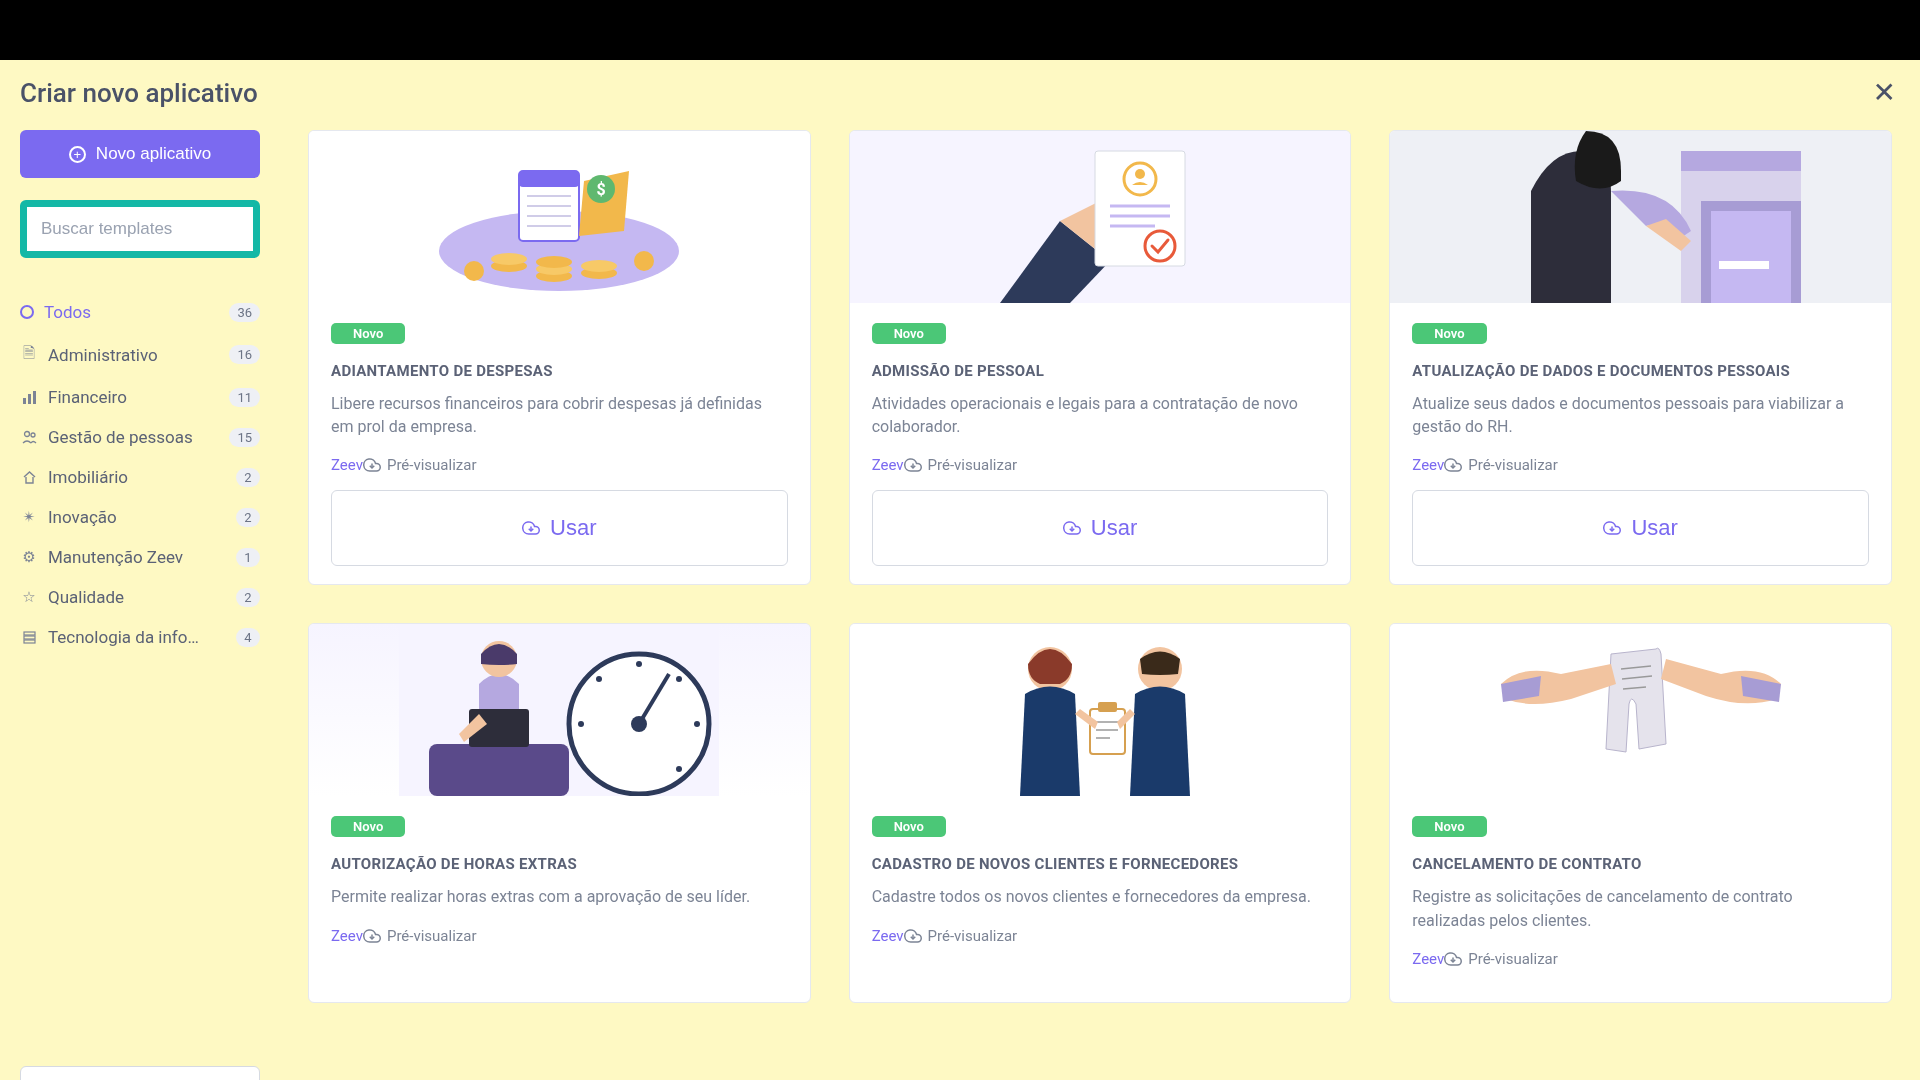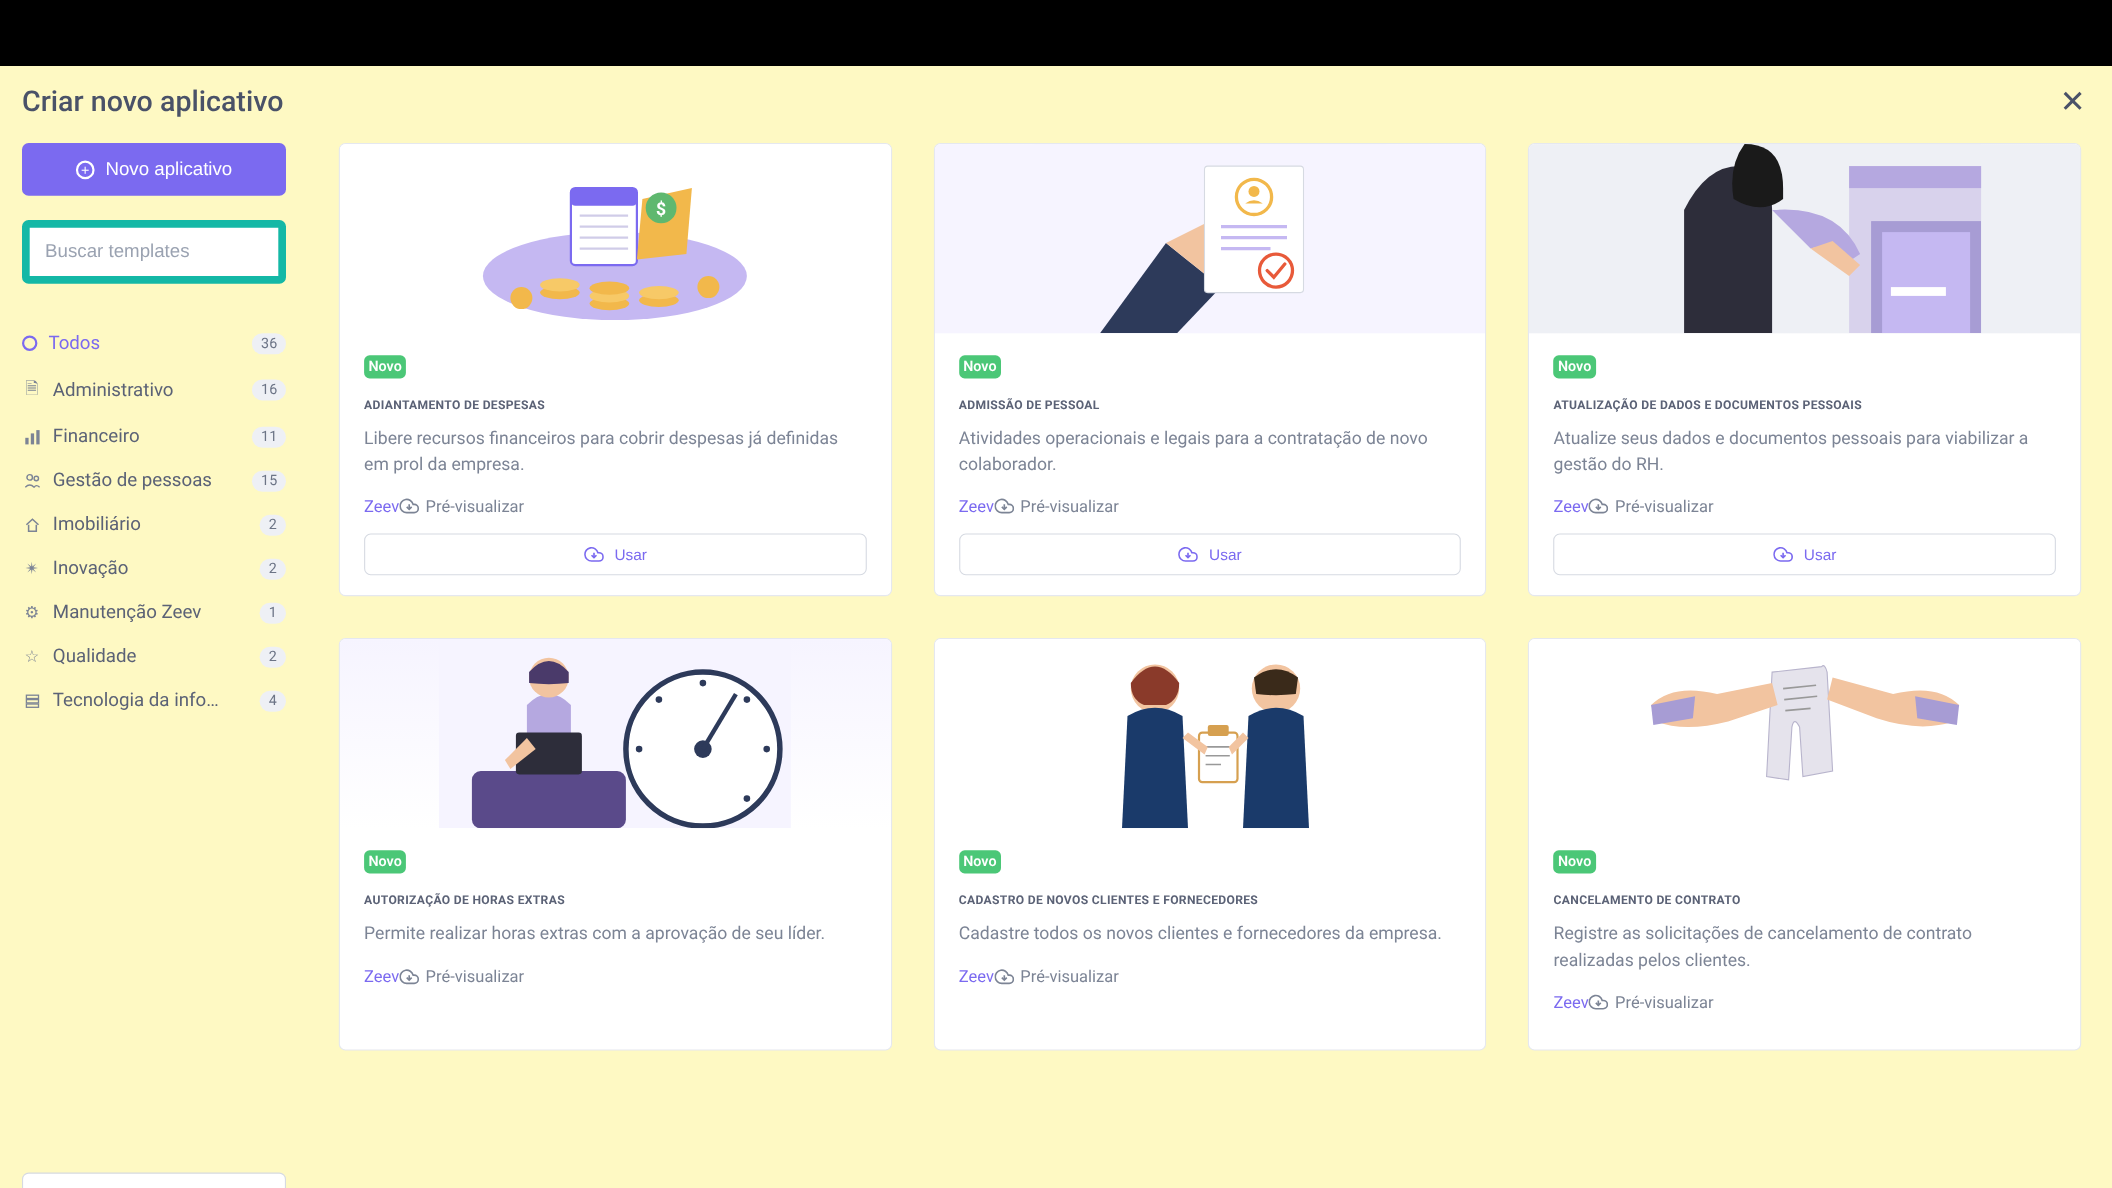--- a/index.html
+++ b/index.html
@@ -30,27 +30,27 @@
     .cat-icon { color: #7c8495; font-size: 15px; display: inline-flex; width: 18px; justify-content: center; }
     
     .import-btn { margin-top: auto; border: 1px solid #d6dae2; background: #fff; border-radius: 6px; padding: 12px 20px; font-size: 13px; color: #5b6276; cursor: pointer; display: flex; align-items: center; justify-content: center; gap: 10px; }
     
     .main { flex: 1; padding: 8px 28px 0 28px; overflow-y: auto; }
     .grid { display: grid; grid-template-columns: repeat(3, 1fr); gap: 38px; }
     
     .card { border: 1px solid #e5e8ef; border-radius: 6px; overflow: hidden; display: flex; flex-direction: column; background: #fff; }
     .card-image { height: 172px; display: flex; align-items: center; justify-content: center; overflow: hidden; position: relative; }
     .card-content { padding: 20px 22px 18px 22px; display: flex; flex-direction: column; flex: 1; }
-    .badge { background: #4bc777; color: #fff; font-size: 13px; font-weight: 600; padding: 3px 4px; border-radius: 5px; align-self: flex-start; margin-bottom: 18px; text-align: center; }
-    .card-title { font-size: 11px; font-weight: 700; color: #5b6276; letter-spacing: 0.3px; margin-bottom: 12px; text-transform: uppercase; }
+    .badge { background: #4bc777; color: #fff; font-size: 13px; font-weight: 600; padding: 3px 22px; border-radius: 5px; align-self: flex-start; margin-bottom: 18px; text-align: center; }
+    .card-title { font-size: 15px; font-weight: 700; color: #5b6276; letter-spacing: 0.3px; margin-bottom: 12px; text-transform: uppercase; }
     .card-desc { font-size: 16px; color: #7c8495; line-height: 1.45; margin-bottom: 18px; }
     .card-footer-row { display: flex; align-items: center; margin-bottom: 16px; }
     .card-author { color: #7b6af0; font-size: 15px; }
     .preview-link { color: #7c8495; font-size: 15px; display: flex; align-items: center; gap: 6px; cursor: pointer; }
-    .use-btn { border: 1px solid #d6dae2; background: #fff; color: #7b6af0; border-radius: 6px; padding: 9px 0; font-size: 14px; cursor: pointer; display: flex; align-items: center; justify-content: center; gap: 10px; }
+    .use-btn { border: 1px solid #d6dae2; background: #fff; color: #7b6af0; border-radius: 6px; padding: 24px 0; font-size: 22px; cursor: pointer; display: flex; align-items: center; justify-content: center; gap: 10px; }
     
     .cloud-icon { display: inline-flex; }
     .cloud-icon svg { width: 18px; height: 18px; }
     
     
     .illus-1 { background: linear-gradient(180deg, #fff 0%, #fff 100%); }
     .illus-2 { background: linear-gradient(180deg, #f6f4ff 0%, #f6f4ff 100%); }
     .illus-3 { background: linear-gradient(180deg, #eef0f5 0%, #eef0f5 100%); }
     .illus-4 { background: linear-gradient(180deg, #f6f4ff 0%, #ffffff 100%); }
     .illus-5 { background: linear-gradient(180deg, #fff 0%, #fff 100%); }

